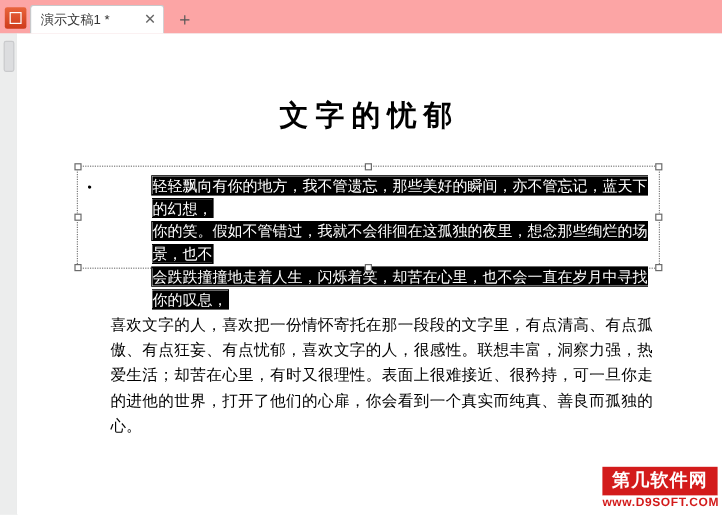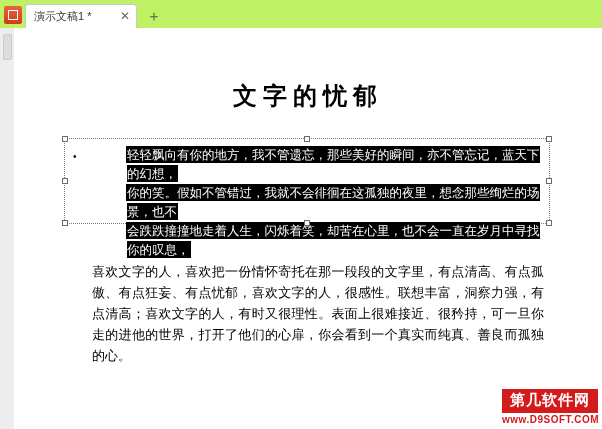--- a/index.html
+++ b/index.html
@@ -11,21 +11,21 @@
     height: 429px;
     background: #ffffff;
     font-family: "Liberation Sans", sans-serif;
     overflow: hidden;
     position: relative;
   }
 
   
   .tabbar {
     height: 28px;
-    background: #bef264;
+    background: #fca5a5;
     border-bottom: 1px solid #c8c9cb;
     display: flex;
     align-items: flex-end;
     position: relative;
   }
   .app-icon {
     width: 18px;
     height: 18px;
     margin: 0 3px 4px 4px;
     background: linear-gradient(#e8643c, #cf3b1a);
@@ -258,21 +258,21 @@
       <div class="handle h-nw"></div>
       <div class="handle h-n"></div>
       <div class="handle h-ne"></div>
       <div class="handle h-w"></div>
       <div class="handle h-e"></div>
       <div class="handle h-sw"></div>
       <div class="handle h-s"></div>
       <div class="handle h-se"></div>
     </div>
 
-    <div class="body-text">喜欢文字的人，喜欢把一份情怀寄托在那一段段的文字里，有点清高、有点孤傲、有点狂妄、有点忧郁，喜欢文字的人，很感性。联想丰富，洞察力强，有点清高；喜欢文字的人，有时又很理性。表面上很难接近、很矜持，可一旦你走的进他的世界，打开了他们的心扉，你会看到一个真实而纯真、善良而孤独的心。</div>
+    <div class="body-text">喜欢文字的人，喜欢把一份情怀寄托在那一段段的文字里，有点清高、有点孤傲、有点狂妄、有点忧郁，喜欢文字的人，很感性。联想丰富，洞察力强，热爱生活；却苦在心里，有时又很理性。表面上很难接近、很矜持，可一旦你走的进他的世界，打开了他们的心扉，你会看到一个真实而纯真、善良而孤独的心。</div>
 
     <div class="watermark">
       <div class="wm-top">第几软件网</div>
       <div class="wm-bot">www.D9SOFT.COM</div>
     </div>
 
   </div>
 </div>
 
 </body></html>

